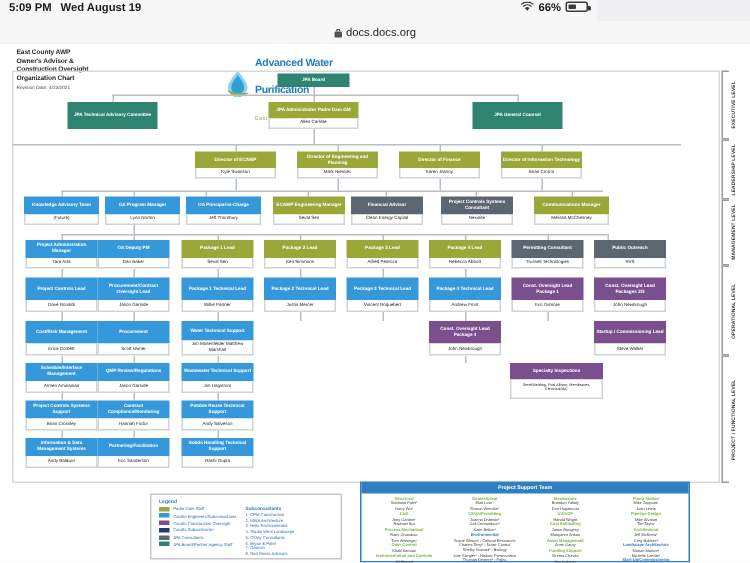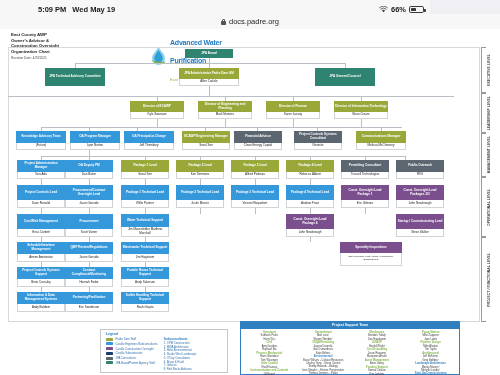--- a/index.html
+++ b/index.html
@@ -8,22 +8,22 @@
     background:#ffffff;
     font-family:"Liberation Sans",sans-serif;
     -webkit-font-smoothing:antialiased;
   }
   .screen{position:relative;width:500px;height:375px;background:#efeff4;}
 
   
   .statusbar{
     position:absolute;left:0;top:0;width:398px;height:14px;
     background:#f7f7f7;
-    display:flex;align-items:flex-end;
-    font-size:7.5px;font-weight:bold;color:#1a1a1a;padding-left:32px;
+    display:flex;align-items:flex-start;
+    font-size:7.5px;font-weight:bold;color:#1a1a1a;
   }
   .sb-left{display:flex;align-items:center;gap:6px;margin-left:6px;}
   .sb-right{margin-left:auto;display:flex;align-items:center;gap:3px;margin-right:6px;}
   .wifi{display:inline-block;width:9px;height:7px;}
   .battery{
     position:relative;display:inline-block;width:15px;height:7px;
     border:1px solid #3a3a3a;border-radius:1.8px;box-sizing:border-box;
   }
   .battery:after{
     content:"";position:absolute;right:-2.5px;top:2px;width:1.5px;height:3px;
@@ -140,21 +140,21 @@
   .frame{position:absolute;border:0.6px solid #b0b4b8;box-sizing:border-box;}
 </style>
 </head>
 <body>
 
 <div class="screen">
 
   <div class="statusbar">
     <div class="sb-left">
       <span>5:09 PM</span>
-      <span>Wed May 19</span>
+      <span>Wed August 19</span>
     </div>
     <div class="sb-right">
       <span class="wifi">
         <svg width="9" height="7" viewBox="0 0 9 7">
             <path d="M4.5 6.2 L2.9 4.4 a2.4 2.4 0 0 1 3.2 0 Z" fill="#3a3a3a"></path>
             <path d="M1.6 3.3 a4.3 4.3 0 0 1 5.8 0" stroke="#3a3a3a" stroke-width="0.8" fill="none"></path>
             <path d="M0.4 1.9 a6.3 6.3 0 0 1 8.2 0" stroke="#3a3a3a" stroke-width="0.8" fill="none"></path>
           </svg>
       </span>
       <span>66%</span>
@@ -163,21 +163,21 @@
         </span>
     </div>
   </div>
 
   <div class="addressbar">
     <div class="url-chip">
       <span class="lock">
           <span class="lock-shackle"></span>
           <span class="lock-body"></span>
         </span>
-      <span>docs.padre.org</span>
+      <span>docs.docs.org</span>
     </div>
   </div>
 
   <div class="page">
 
     <div class="titleblock">
       <div class="tline">East County AWP</div>
       <div class="tline">Owner's Advisor &amp;</div>
       <div class="tline">Construction Oversight</div>
       <div class="tline">Organization Chart</div>

